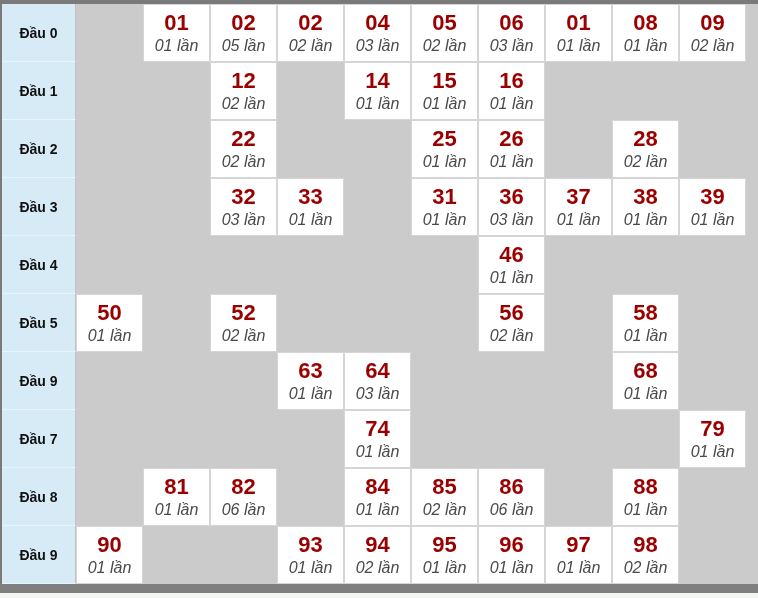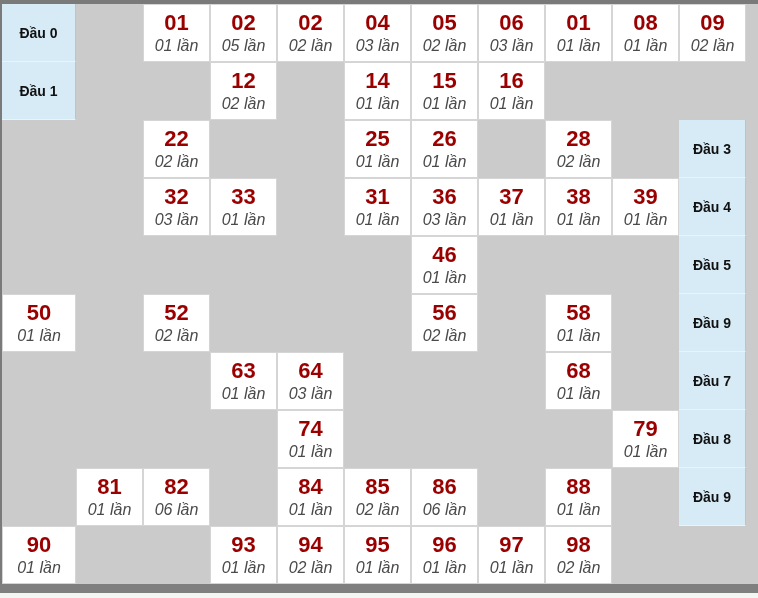--- a/index.html
+++ b/index.html
@@ -127,20 +127,21 @@
         <div class="num">15</div>
         <div class="freq">01 lần</div>
       </div>
       <div class="cell filled">
         <div class="num">16</div>
         <div class="freq">01 lần</div>
       </div>
       <div class="cell empty"></div>
       <div class="cell empty"></div>
       <div class="cell empty"></div>
+      <div class="header-cell">Đầu 2</div>
       <div class="cell empty"></div>
       <div class="cell empty"></div>
       <div class="cell filled">
         <div class="num">22</div>
         <div class="freq">02 lần</div>
       </div>
       <div class="cell empty"></div>
       <div class="cell empty"></div>
       <div class="cell filled">
         <div class="num">25</div>

